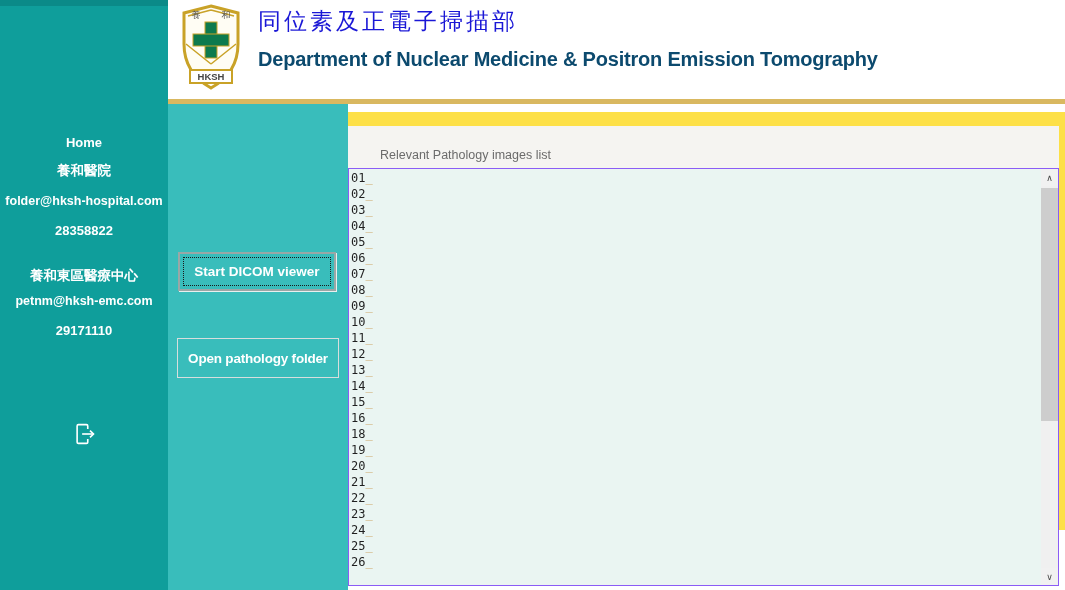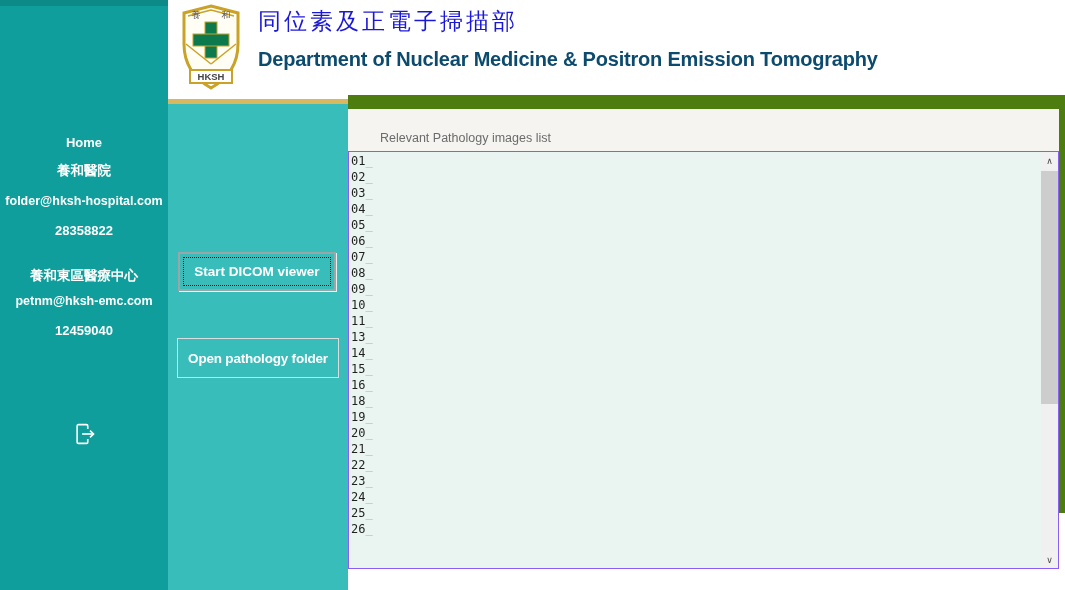--- a/index.html
+++ b/index.html
@@ -43,21 +43,21 @@
   .btn-start{
     position:absolute;left:10px;top:148px;width:158px;height:39px;font-size:13.5px;
     border:2px solid #9aa7a6;outline:1px dotted #1a1a1a;outline-offset:-6px;
     box-shadow:1px 1px 0 #e9efee;
   }
   .btn-open{
     position:absolute;left:9px;top:234px;width:162px;height:40px;font-size:13.5px;
     border:1px solid #d7dedd;padding:0;letter-spacing:-0.2px;
   }
   
-  .main{position:absolute;left:348px;top:95px;width:717px;height:418px;background:#4d7c0f;}
+  .main{position:absolute;left:348px;top:112px;width:717px;height:418px;background:#fde047;}
   .label-band{
     position:absolute;left:0;top:14px;width:711px;height:42px;background:#f5f4f1;
     display:flex;align-items:flex-end;padding:0 0 6px 32px;box-sizing:border-box;
   }
   .list-label{font-size:12.5px;color:#6b6b6b;}
   .listbox{
     position:absolute;left:0;top:56px;width:711px;height:418px;
     border:1px solid #8b5cf6;box-sizing:border-box;background:#eaf5f2;
   }
   .list-content{
@@ -84,21 +84,21 @@
 <div class="screen">
 
   <aside class="sidebar">
     <div class="sidebar-topstrip"></div>
     <div class="side-text home">Home</div>
     <div class="side-text site-name name1">養和醫院</div>
     <div class="side-text email email1">folder@hksh-hospital.com</div>
     <div class="side-text phone phone1">28358822</div>
     <div class="side-text site-name name2">養和東區醫療中心</div>
     <div class="side-text email email2">petnm@hksh-emc.com</div>
-    <div class="side-text phone phone2">12459040</div>
+    <div class="side-text phone phone2">29171110</div>
     <div class="logout">
       <span>
         <svg width="30" height="32" viewBox="0 0 24 24" fill="none" stroke="#ffffff" stroke-width="1.3">
           <path d="M15 8 V5.5 a1 1 0 0 0 -1 -1 H7.5 a1 1 0 0 0 -1 1 v13 a1 1 0 0 0 1 1 H14 a1 1 0 0 0 1 -1 V16"></path>
           <path d="M10.5 12 H19.5"></path>
           <path d="M16.8 9.3 L19.6 12 L16.8 14.7"></path>
         </svg>
       </span>
     </div>
   </aside>
@@ -136,20 +136,21 @@
           <div class="list-item"><span>02</span><span class="us">_</span></div>
           <div class="list-item"><span>03</span><span class="us">_</span></div>
           <div class="list-item"><span>04</span><span class="us">_</span></div>
           <div class="list-item"><span>05</span><span class="us">_</span></div>
           <div class="list-item"><span>06</span><span class="us">_</span></div>
           <div class="list-item"><span>07</span><span class="us">_</span></div>
           <div class="list-item"><span>08</span><span class="us">_</span></div>
           <div class="list-item"><span>09</span><span class="us">_</span></div>
           <div class="list-item"><span>10</span><span class="us">_</span></div>
           <div class="list-item"><span>11</span><span class="us">_</span></div>
+          <div class="list-item"><span>12</span><span class="us">_</span></div>
           <div class="list-item"><span>13</span><span class="us">_</span></div>
           <div class="list-item"><span>14</span><span class="us">_</span></div>
           <div class="list-item"><span>15</span><span class="us">_</span></div>
           <div class="list-item"><span>16</span><span class="us">_</span></div>
           <div class="list-item"><span>18</span><span class="us">_</span></div>
           <div class="list-item"><span>19</span><span class="us">_</span></div>
           <div class="list-item"><span>20</span><span class="us">_</span></div>
           <div class="list-item"><span>21</span><span class="us">_</span></div>
           <div class="list-item"><span>22</span><span class="us">_</span></div>
           <div class="list-item"><span>23</span><span class="us">_</span></div>

